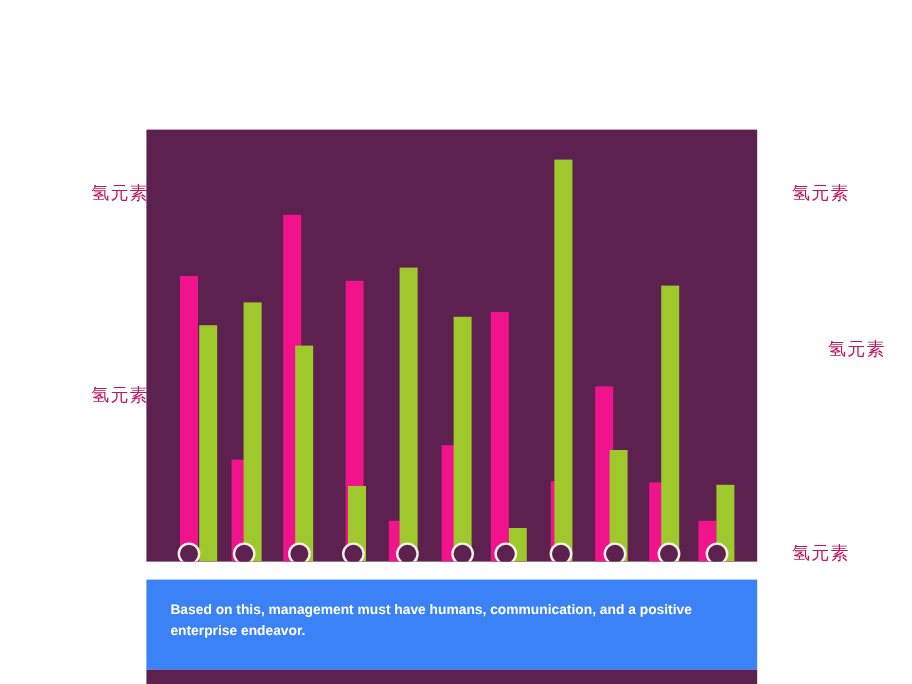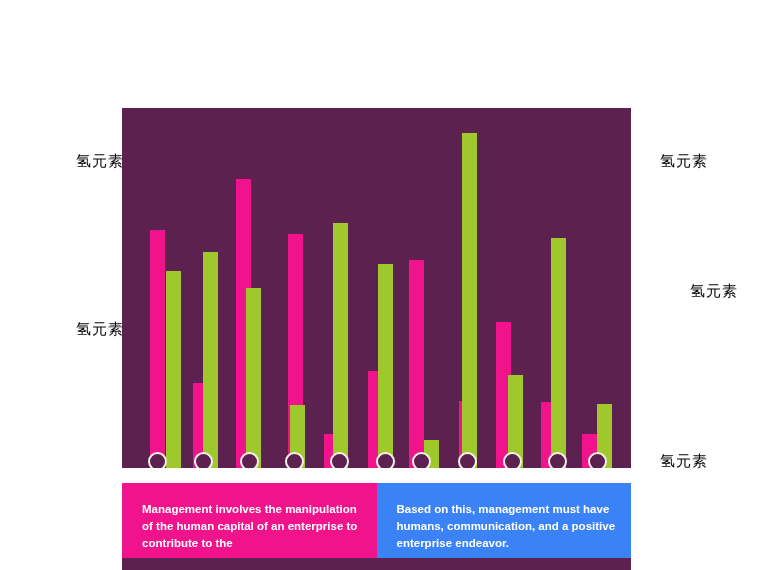--- a/index.html
+++ b/index.html
@@ -17,21 +17,21 @@
   #stage {
     position: absolute;
     left: 0;
     top: 0;
     width: 760px;
     height: 570px;
   }
   
   .wm {
     position: absolute;
-    color: #000000;
+    color: #be185d;
     font-size: 15px;
     font-family: "DejaVu Sans", sans-serif;
     letter-spacing: 1px;
     user-select: none;
     white-space: nowrap;
   }
   
   #chart-panel {
     position: absolute;
     left: 122px;
@@ -152,23 +152,20 @@
         <div class="node" style="left: 254px; bottom: -3px;"></div>
         <div class="node" style="left: 290px; bottom: -3px;"></div>
         <div class="node" style="left: 336px; bottom: -3px;"></div>
         <div class="node" style="left: 381px; bottom: -3px;"></div>
         <div class="node" style="left: 426px; bottom: -3px;"></div>
         <div class="node" style="left: 466px; bottom: -3px;"></div>
       </div>
   </div>
 
   <div id="caption-strip">
-    <div class="caption-box" id="caption-left">
-      <p>Management involves the manipulation of the human capital of an enterprise to contribute to the</p>
-    </div>
     <div class="caption-box" id="caption-right">
       <p>Based on this, management must have humans, communication, and a positive enterprise endeavor.</p>
     </div>
   </div>
 
   <div id="footer-bar"></div>
 
 </div>
 
 </body></html>

